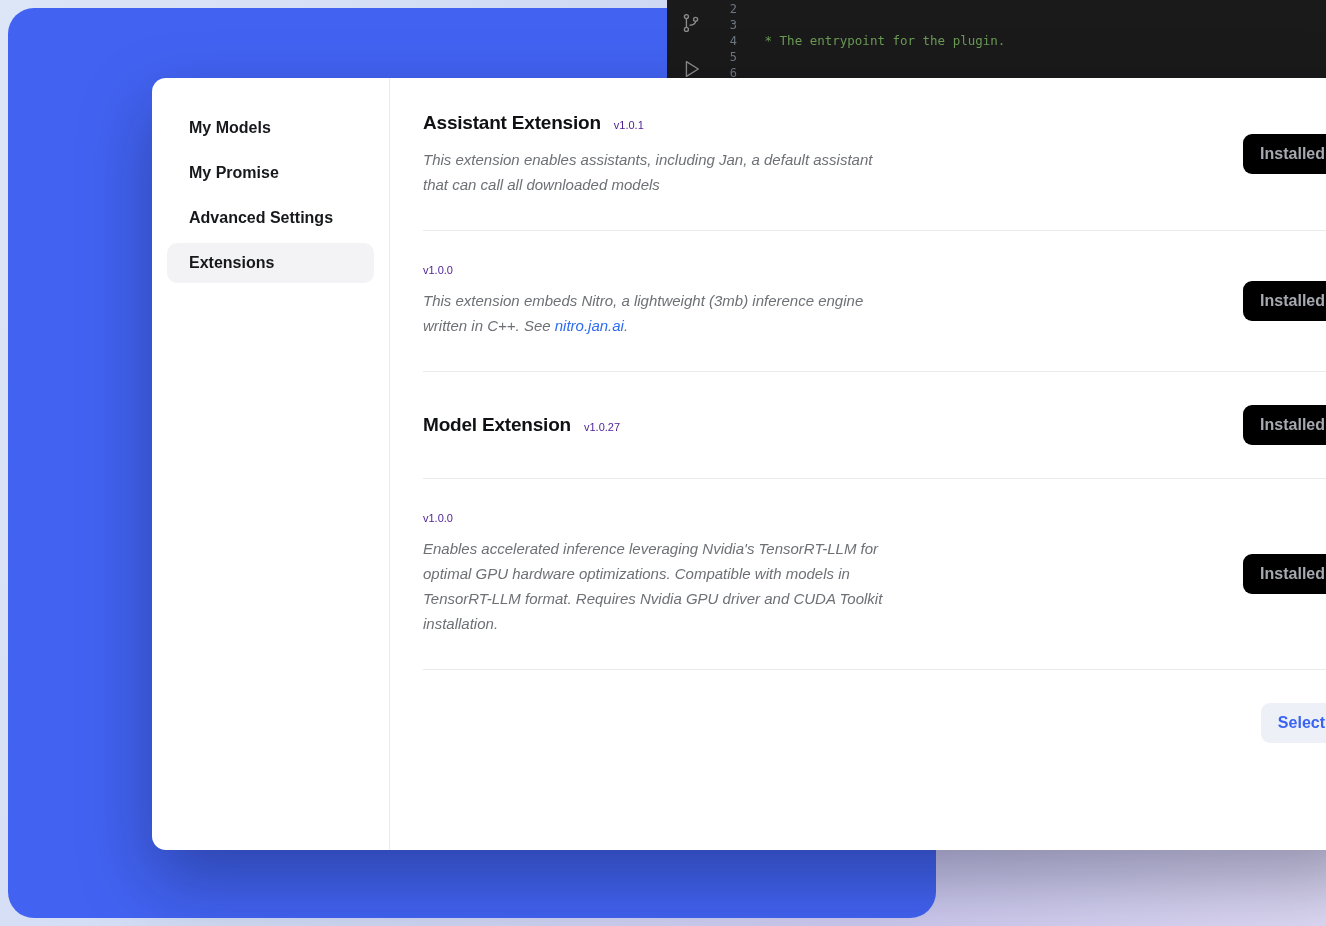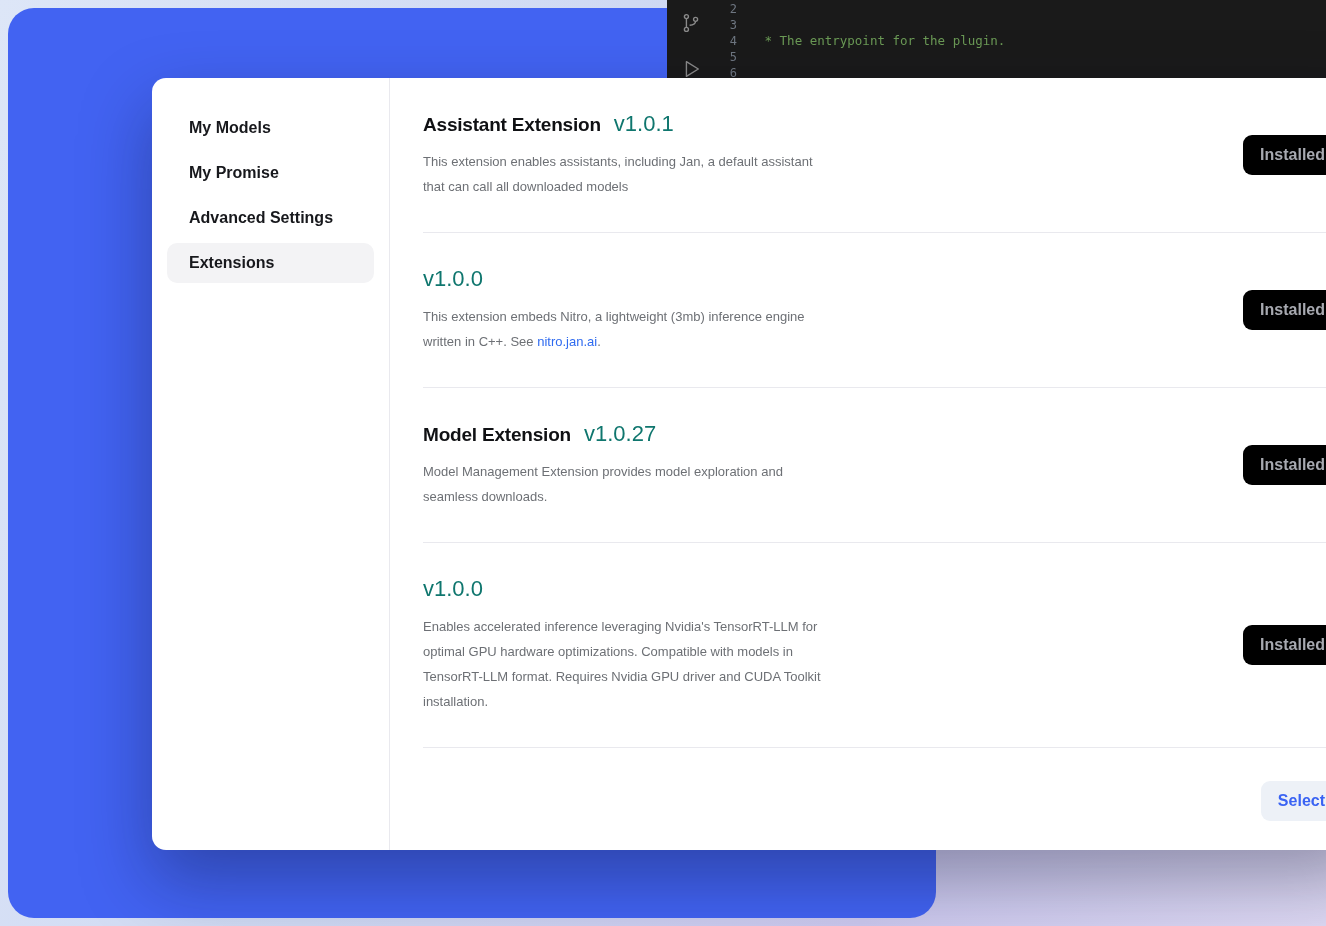--- a/index.html
+++ b/index.html
@@ -72,24 +72,25 @@
 
   .content { flex:1; padding:0 30px 0 33px; }
   .ext {
     display:flex; justify-content:space-between; align-items:center;
     padding:33px 0; border-bottom:1px solid #e9e9ee;
   }
   .ext.last { border-bottom:none; }
   .ext-info { max-width:608px; }
   .ext-title-row { display:flex; align-items:baseline; gap:13px; }
   .ext-title { font-size:19px; line-height:24px; font-weight:700; color:#101114; margin:0; letter-spacing:-0.2px; }
-  .ext-version { font-size:22px; color:#0f766e; }
+  .ext-version { font-size:11px; color:#4c1d95; }
   .ext-desc {
-    margin:12px 0 0 0; font-size:13px; line-height:25px; color:#6d7075;
+    margin:12px 0 0 0; font-size:15px; line-height:25px; color:#6d7075;
     white-space:pre-line;
+    font-style:italic;
   }
   .link { color:#2f6bf0; text-decoration:none; cursor:pointer; }
   .btn {
     flex-shrink:0; margin-left:20px; padding:11px 17px; border:none; border-radius:9px;
     font-family:inherit; font-size:16px; font-weight:600; cursor:pointer;
   }
   .btn-installed { background:#000000; color:#a7a9b0; }
   .btn-select { background:#edf1f7; color:#3a63f3; }
 </style>
 </head>
@@ -170,22 +171,20 @@
       </div>
       <button class="btn btn-installed">Installed</button>
     </section>
 
     <section class="ext">
       <div class="ext-info">
         <div class="ext-title-row">
           <h3 class="ext-title">Model Extension</h3>
           <span class="ext-version">v1.0.27</span>
         </div>
-        <p class="ext-desc">Model Management Extension provides model exploration and
-seamless downloads.</p>
       </div>
       <button class="btn btn-installed">Installed</button>
     </section>
 
     <section class="ext">
       <div class="ext-info">
         <div class="ext-title-row">
           <span class="ext-version">v1.0.0</span>
         </div>
         <p class="ext-desc">Enables accelerated inference leveraging Nvidia's TensorRT-LLM for

